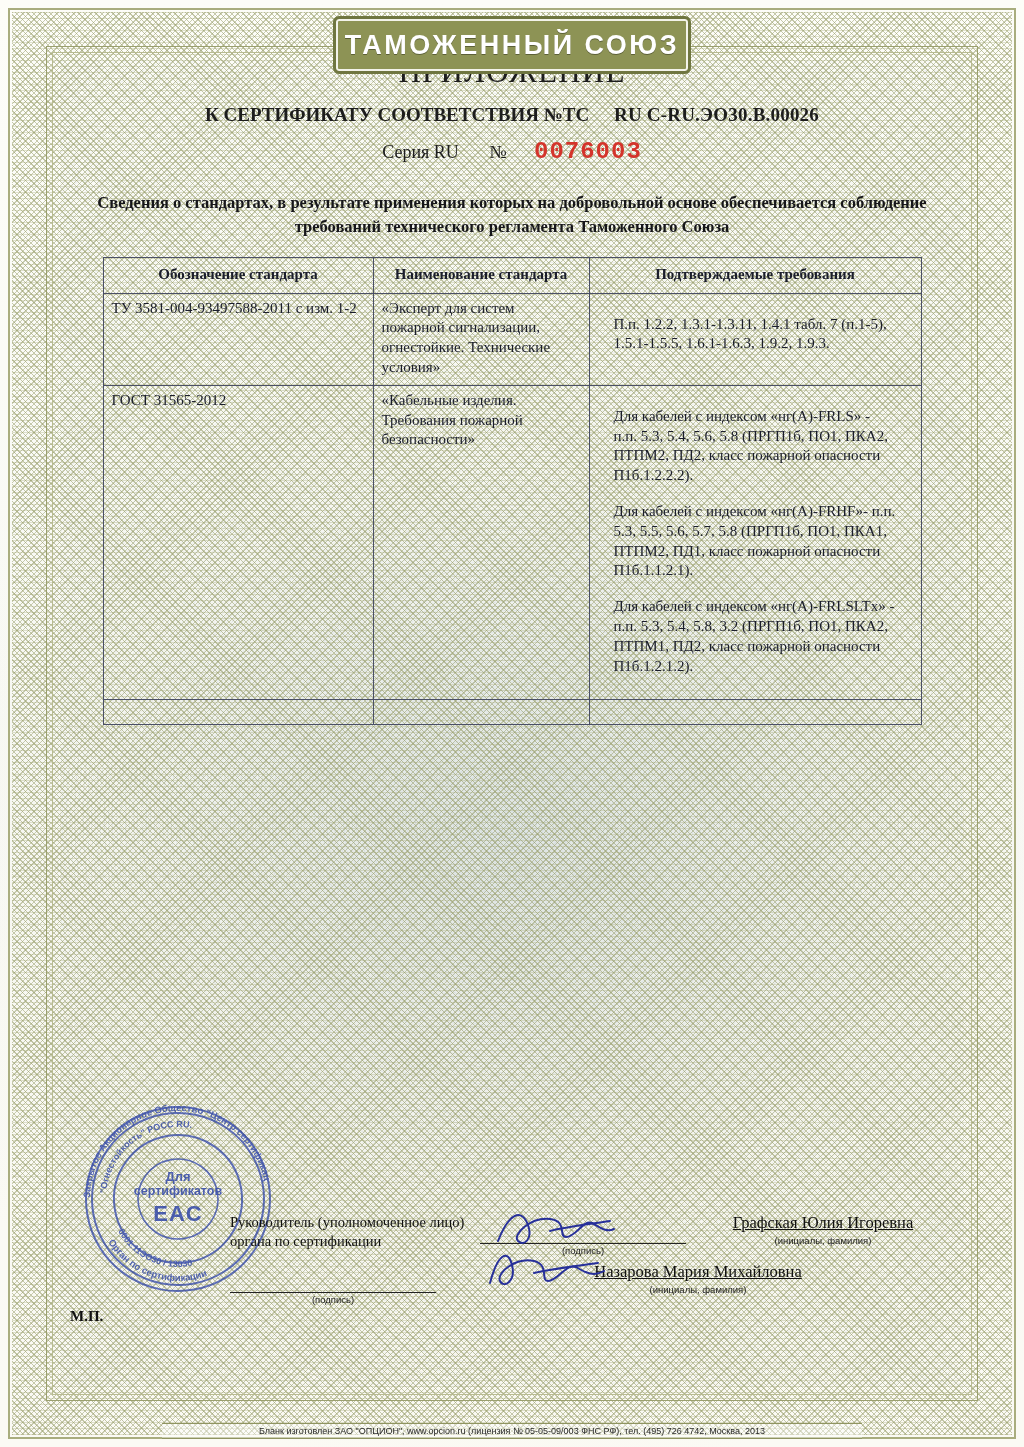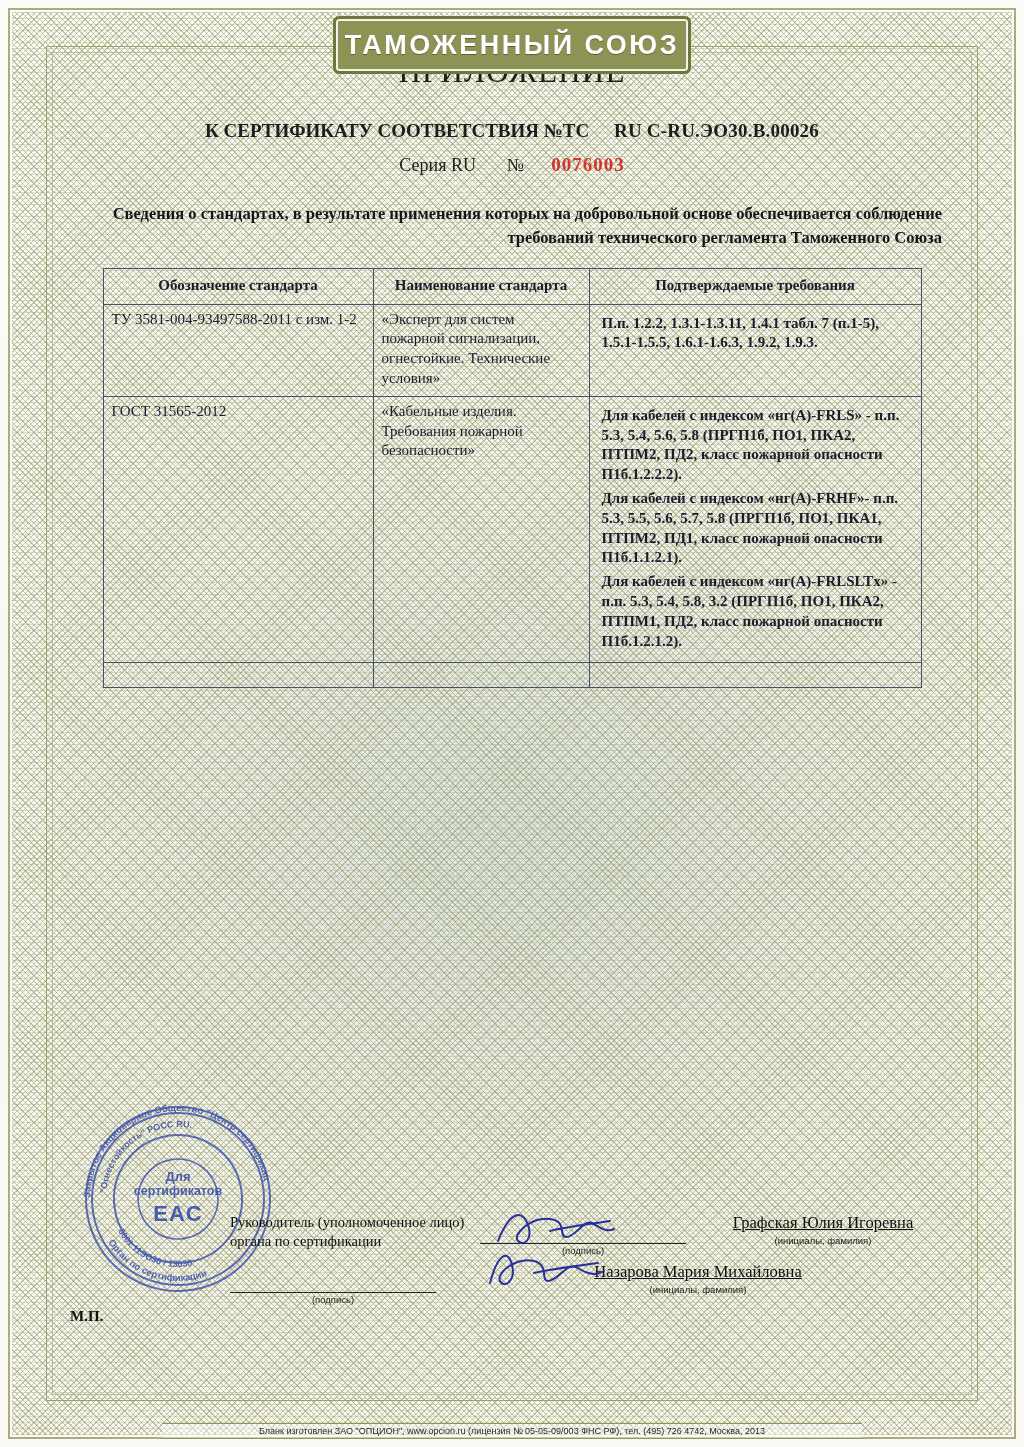--- a/index.html
+++ b/index.html
@@ -92,50 +92,50 @@
 
   
   .doc-title {
     text-align: center;
     font-size: 31px;
     font-weight: normal;
     letter-spacing: 1.2px;
     color: #1d1d1d;
   }
   .subtitle-row {
-    margin-top: 30px;
+    margin-top: 14px;
     text-align: center;
     font-size: 19px;
     font-weight: bold;
     color: #1d1d1d;
   }
   .subtitle-row .cert-no {
     margin-left: 20px;
     letter-spacing: 0.2px;
   }
   .series-row {
     margin-top: 12px;
     text-align: center;
     font-size: 18px;
     color: #1d1d1d;
   }
   .series-row .series-label { font-weight: normal; }
   .series-row .num-sign { margin-left: 26px; }
   .series-row .series-number {
     color: #d4342b;
-    font-family: Liberation Serif, serif;
+    font-family: Liberation Mono, monospace;
     font-weight: bold;
     letter-spacing: 1px;
-    font-size: 19px;
+    font-size: 24px;
     margin-left: 23px;
   }
 
   .lead {
     margin: 26px 22px 0 22px;
-    text-align: right;
+    text-align: center;
     font-size: 16.5px;
     font-weight: bold;
     line-height: 1.45;
     color: #16161a;
   }
 
   
   table.std {
     margin: 18px auto 0 auto;
     width: 818px;
@@ -153,21 +153,21 @@
   table.std th {
     text-align: center;
     font-weight: bold;
     padding-top: 7px;
     padding-bottom: 8px;
   }
   col.c1 { width: 270px; }
   col.c2 { width: 216px; }
   col.c3 { width: 332px; }
   td.col-a { text-align: left; }
-  .cell-p { margin: 4px; font-weight: bold; }
+  .cell-p { margin: 16px; }
   .cell-p + .cell-p { margin-top: 0px; }
   .blk { margin-top: 2px; }
 
   
   .stamp {
     position: absolute;
     left: 12px;
     bottom: 82px;
     width: 212px;
     height: 212px;

